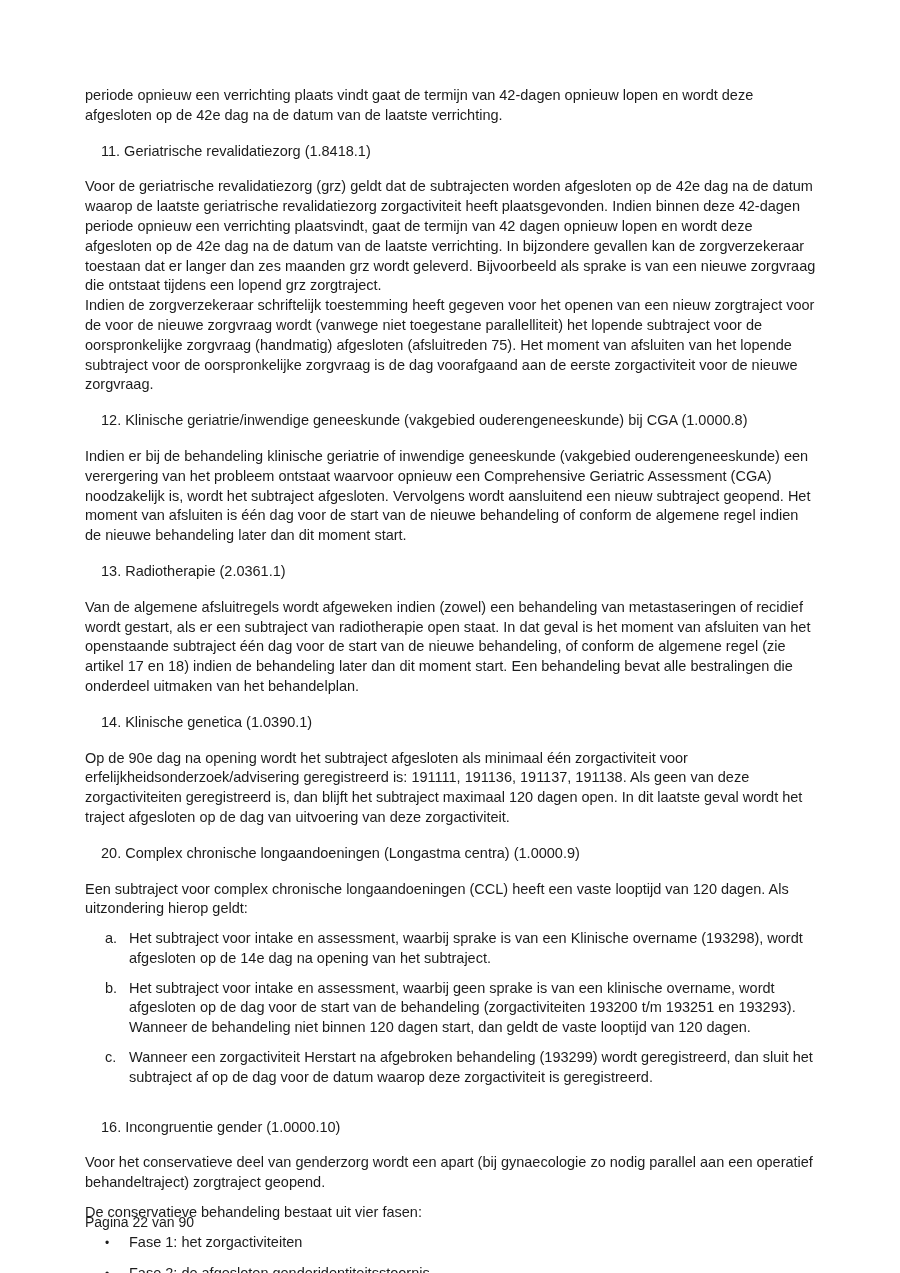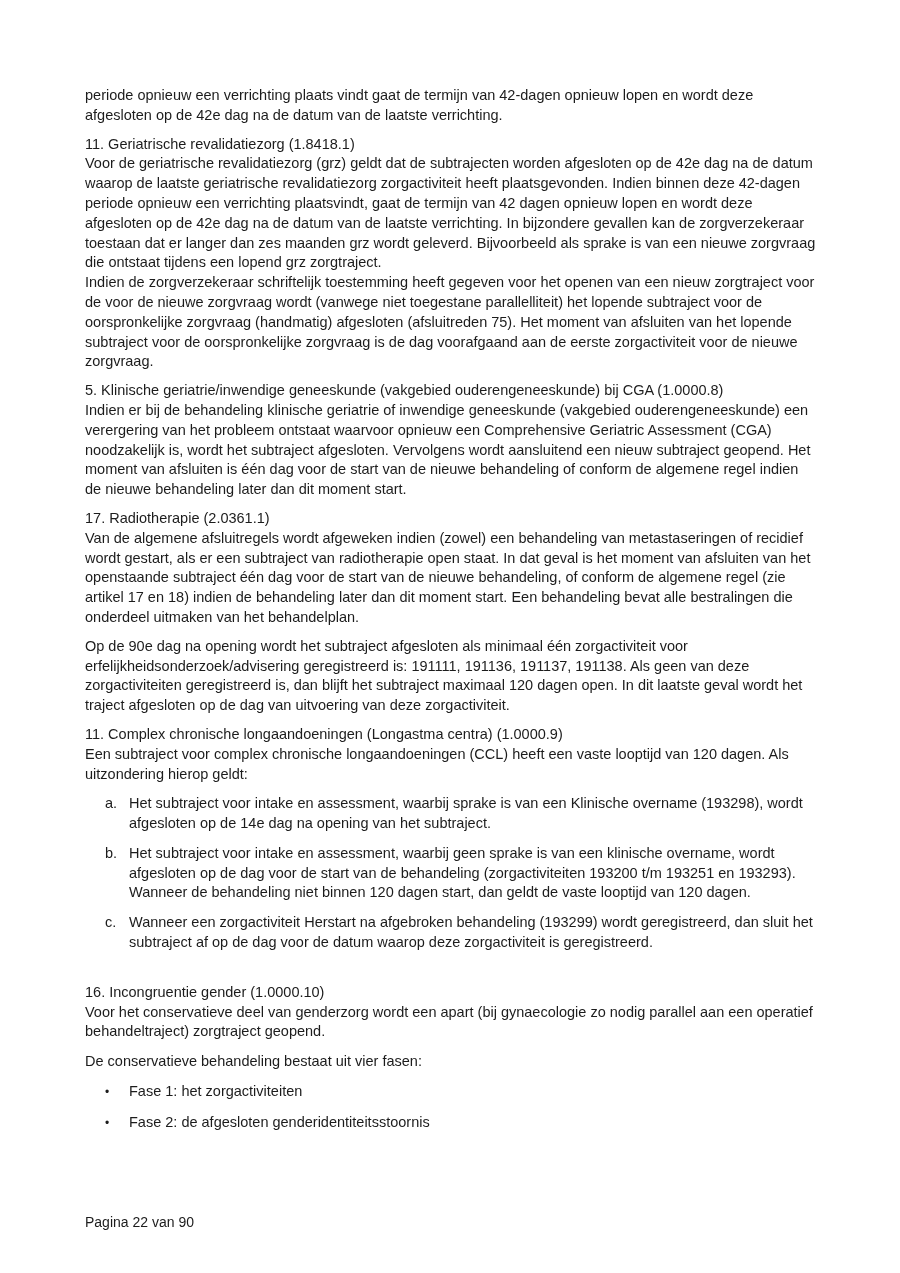--- a/index.html
+++ b/index.html
@@ -20,21 +20,21 @@
     top: 86px;
     left: 85px;
     width: 732px;
     font-size: 14.5px;
     line-height: 19.8px;
   }
   .para { margin: 0; }
   .para.spaced { margin-top: 10px; }
   .section { margin-top: 9px; }
   .section.big-gap { margin-top: 30px; }
-  .heading { margin: 0; font-weight: 400; }
+  .heading { margin: 16px; font-weight: 400; }
   .list { margin: 0; }
   .list-item { display: flex; margin-top: 10px; }
   .list-item .marker { flex: 0 0 24px; margin-left: 20px; }
   .list-item .text { flex: 1; }
   .list-item.bullet .marker { font-size: 12px; padding-top: 1px; }
   .footer {
     position: absolute;
     top: 1214px;
     left: 85px;
     right: 84px;
@@ -53,35 +53,36 @@
 
     <p class="para">periode opnieuw een verrichting plaats vindt gaat de termijn van 42-dagen opnieuw lopen en wordt deze afgesloten op de 42e dag na de datum van de laatste verrichting.</p>
 
     <div class="section">
       <div class="heading">11. Geriatrische revalidatiezorg (1.8418.1)</div>
       <p class="para">Voor de geriatrische revalidatiezorg (grz) geldt dat de subtrajecten worden afgesloten op de 42e dag na de datum waarop de laatste geriatrische revalidatiezorg zorgactiviteit heeft plaatsgevonden. Indien binnen deze 42-dagen periode opnieuw een verrichting plaatsvindt, gaat de termijn van 42 dagen opnieuw lopen en wordt deze afgesloten op de 42e dag na de datum van de laatste verrichting. In bijzondere gevallen kan de zorgverzekeraar toestaan dat er langer dan zes maanden grz wordt geleverd. Bijvoorbeeld als sprake is van een nieuwe zorgvraag die ontstaat tijdens een lopend grz zorgtraject.</p>
       <p class="para">Indien de zorgverzekeraar schriftelijk toestemming heeft gegeven voor het openen van een nieuw zorgtraject voor de voor de nieuwe zorgvraag wordt (vanwege niet toegestane parallelliteit) het lopende subtraject voor de oorspronkelijke zorgvraag (handmatig) afgesloten (afsluitreden 75). Het moment van afsluiten van het lopende subtraject voor de oorspronkelijke zorgvraag is de dag voorafgaand aan de eerste zorgactiviteit voor de nieuwe zorgvraag.</p>
     </div>
 
     <div class="section">
-      <div class="heading">5. Klinische geriatrie/inwendige geneeskunde (vakgebied ouderengeneeskunde) bij CGA (1.0000.8)</div>
+      <div class="heading">12. Klinische geriatrie/inwendige geneeskunde (vakgebied ouderengeneeskunde) bij CGA (1.0000.8)</div>
       <p class="para">Indien er bij de behandeling klinische geriatrie of inwendige geneeskunde (vakgebied ouderengeneeskunde) een verergering van het probleem ontstaat waarvoor opnieuw een Comprehensive Geriatric Assessment (CGA) noodzakelijk is, wordt het subtraject afgesloten. Vervolgens wordt aansluitend een nieuw subtraject geopend. Het moment van afsluiten is één dag voor de start van de nieuwe behandeling of conform de algemene regel indien de nieuwe behandeling later dan dit moment start.</p>
     </div>
 
     <div class="section">
-      <div class="heading">17. Radiotherapie (2.0361.1)</div>
+      <div class="heading">13. Radiotherapie (2.0361.1)</div>
       <p class="para">Van de algemene afsluitregels wordt afgeweken indien (zowel) een behandeling van metastaseringen of recidief wordt gestart, als er een subtraject van radiotherapie open staat. In dat geval is het moment van afsluiten van het openstaande subtraject één dag voor de start van de nieuwe behandeling, of conform de algemene regel (zie artikel 17 en 18) indien de behandeling later dan dit moment start. Een behandeling bevat alle bestralingen die onderdeel uitmaken van het behandelplan.</p>
     </div>
 
     <div class="section">
+      <div class="heading">14. Klinische genetica (1.0390.1)</div>
       <p class="para">Op de 90e dag na opening wordt het subtraject afgesloten als minimaal één zorgactiviteit voor erfelijkheidsonderzoek/advisering geregistreerd is: 191111, 191136, 191137, 191138. Als geen van deze zorgactiviteiten geregistreerd is, dan blijft het subtraject maximaal 120 dagen open. In dit laatste geval wordt het traject afgesloten op de dag van uitvoering van deze zorgactiviteit.</p>
     </div>
 
     <div class="section">
-      <div class="heading">11. Complex chronische longaandoeningen (Longastma centra) (1.0000.9)</div>
+      <div class="heading">20. Complex chronische longaandoeningen (Longastma centra) (1.0000.9)</div>
       <p class="para">Een subtraject voor complex chronische longaandoeningen (CCL) heeft een vaste looptijd van 120 dagen. Als uitzondering hierop geldt:</p>
       <div class="list">
         <div class="list-item">
           <span class="marker">a.</span>
           <span class="text">Het subtraject voor intake en assessment, waarbij sprake is van een Klinische overname (193298), wordt afgesloten op de 14e dag na opening van het subtraject.</span>
         </div>
         <div class="list-item">
           <span class="marker">b.</span>
           <span class="text">Het subtraject voor intake en assessment, waarbij geen sprake is van een klinische overname, wordt afgesloten op de dag voor de start van de behandeling (zorgactiviteiten 193200 t/m 193251 en 193293). Wanneer de behandeling niet binnen 120 dagen start, dan geldt de vaste looptijd van 120 dagen.</span>
         </div>

